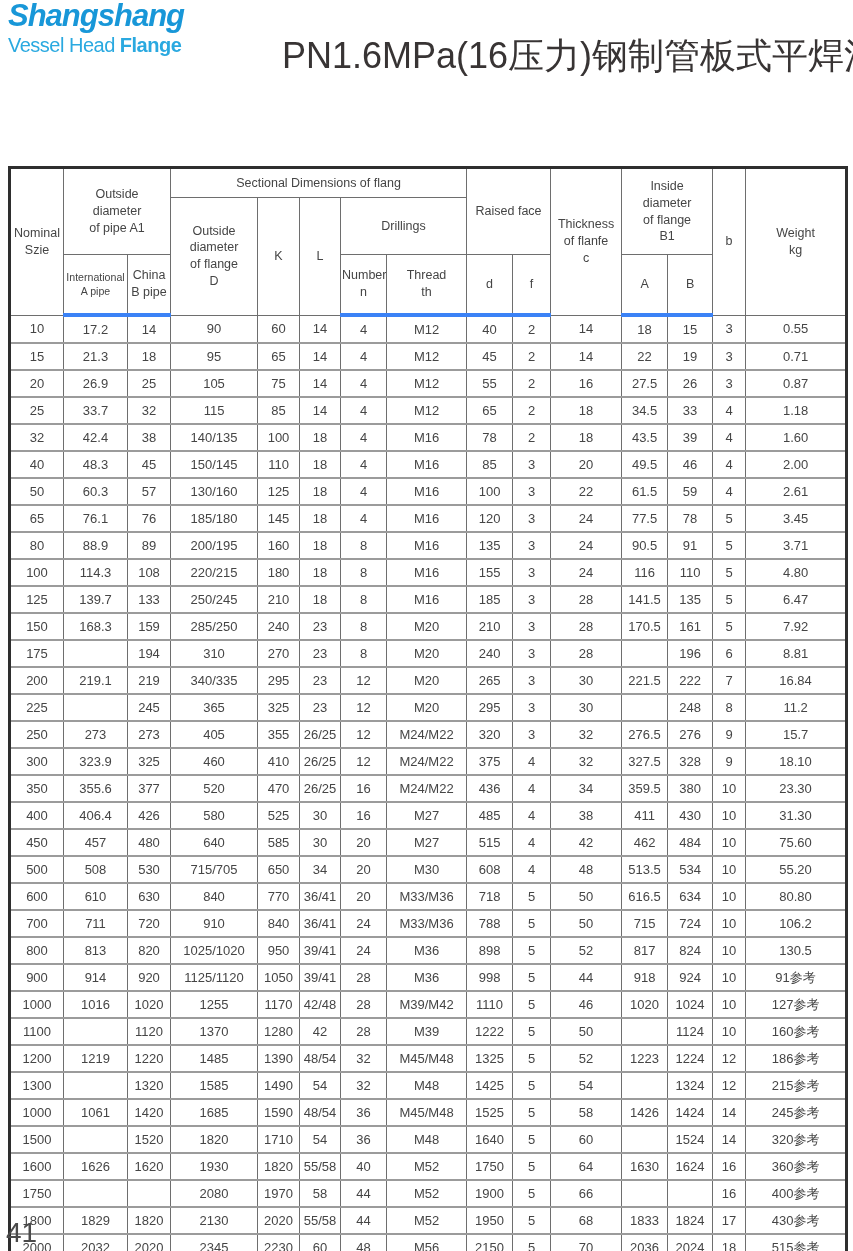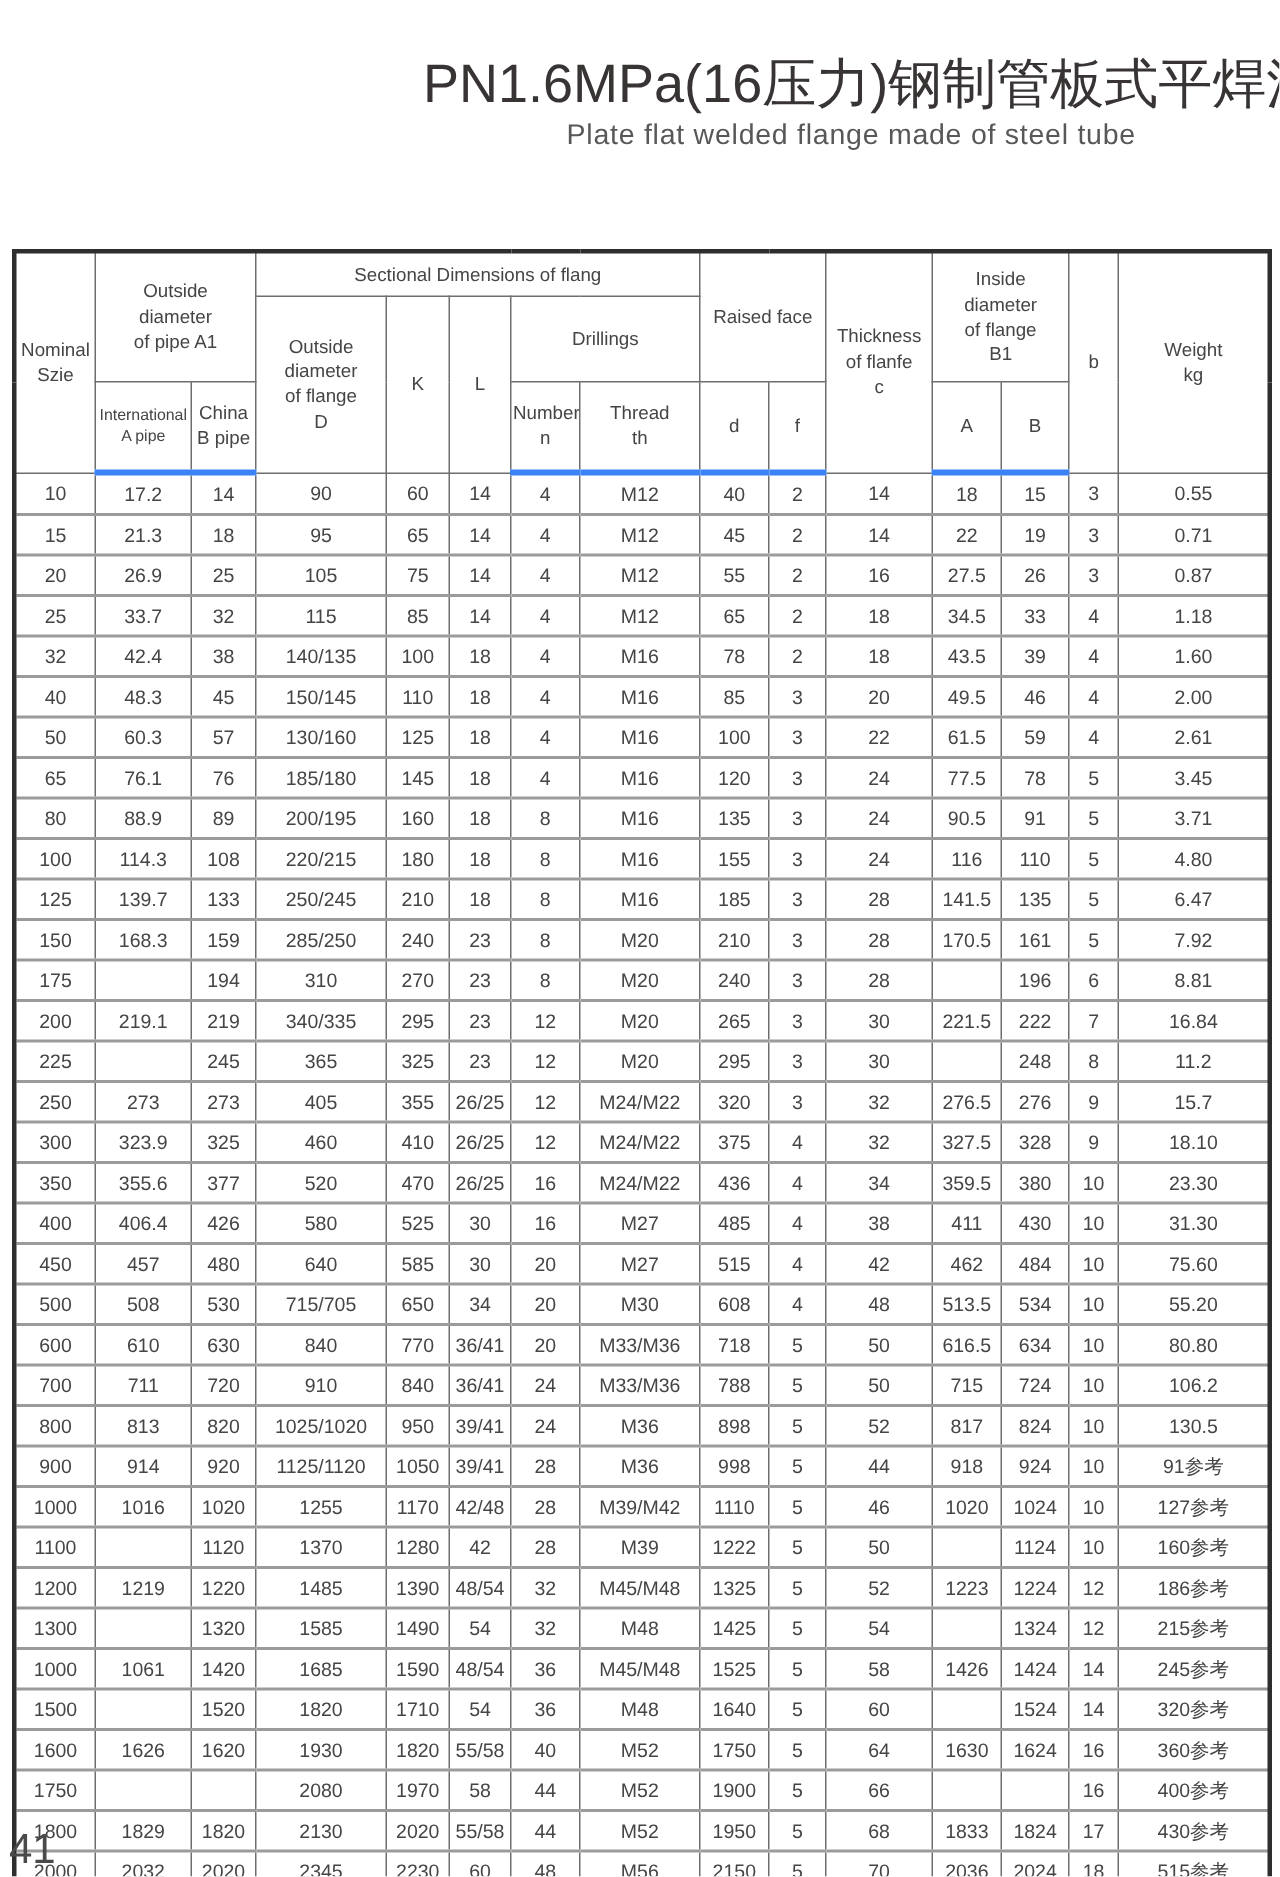--- a/index.html
+++ b/index.html
@@ -72,24 +72,29 @@
   .page-num{
     position:absolute;left:6px;bottom:2px;
     font-size:28px;color:#4a4a4a;
   }
 </style>
 </head>
 <body>
 
 <div class="page">
 
+  <div class="logo">
+    <div class="logo-line1">Shangshang</div>
+    <div class="logo-line2">
+      <span class="light">Vessel Head</span><span class="bold">Flange</span>
+    </div>
+  </div>
 
   <div class="titles">
     <h1 class="main-title">PN1.6MPa(16压力)钢制管板式平焊法兰</h1>
-    <div class="sub-title">Plate flat welded flange made of steel tube</div>
   </div>
 
   <table class="spec">
     <colgroup>
       <col style="width:54px">
         <col style="width:64px">
         <col style="width:43px">
       <col style="width:87px">
         <col style="width:42px">
         <col style="width:41px">

